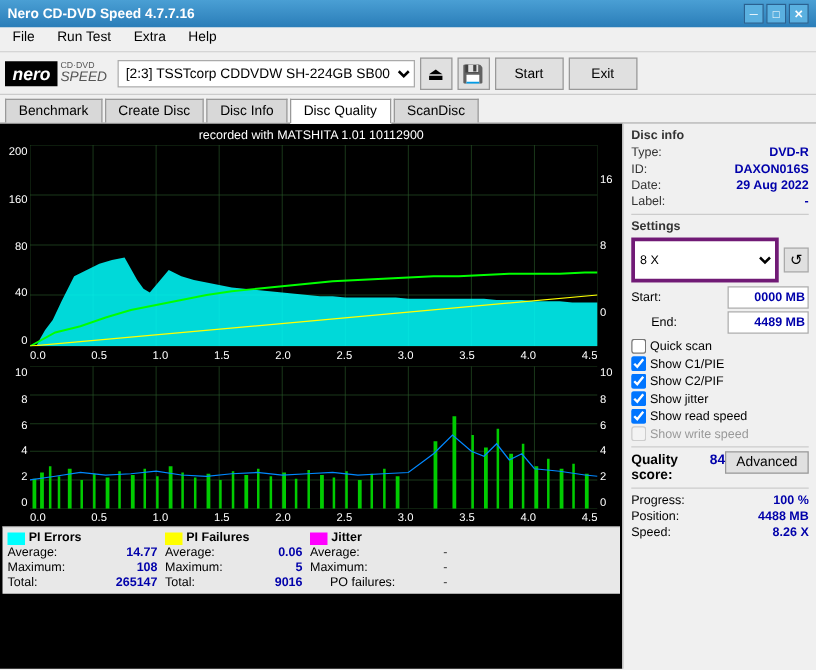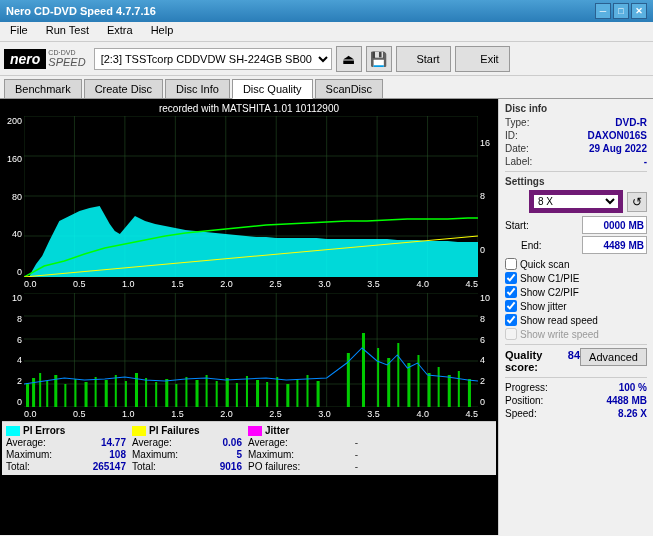--- a/index.html
+++ b/index.html
@@ -76,21 +76,20 @@
       font-size: 14px;
     }
     .toolbar-btn {
       height: 26px;
       background: #e0e0e0;
       border: 1px solid #999;
       padding: 0 10px;
       cursor: pointer;
       font-size: 11px;
       min-width: 55px;
-      text-align: right;
     }
 
     
     .tabs {
       background: #f0f0f0;
       display: flex;
       align-items: flex-end;
       padding: 2px 4px 0;
       border-bottom: 1px solid #999;
     }
@@ -152,26 +151,25 @@
 
     .divider { height: 1px; background: #ccc; margin: 4px 0; }
 
     .settings-row {
       display: flex;
       align-items: center;
       gap: 4px;
       margin-bottom: 3px;
     }
     .speed-select {
-      height: 23px;
-      font-size: 10px;
-      border: 5px solid #701a75;
+      height: 36px;
+      font-size: 10px;
+      border: 3px solid #701a75;
       background: white;
       flex: 1;
-      margin-left: 24px;
     }
     .refresh-btn {
       width: 20px; height: 20px;
       background: #e0e0e0;
       border: 1px solid #aaa;
       font-size: 12px;
       display: flex; align-items: center; justify-content: center;
       cursor: pointer;
     }
 
@@ -469,21 +467,21 @@
           <span>Jitter</span>
         </div>
         <div style="display:flex;justify-content:space-between;font-size:10px;">
           <span>Average:</span>
           <span style="color:#333;">-</span>
         </div>
         <div style="display:flex;justify-content:space-between;font-size:10px;">
           <span>Maximum:</span>
           <span style="color:#333;">-</span>
         </div>
-        <div style="display:flex;justify-content:space-between;font-size:10px;">
+        <div style="display:flex;justify-content:space-between;font-size:10px;margin-left:16px;">
           <span>PO failures:</span>
           <span style="color:#333;">-</span>
         </div>
       </div>
     </div>
   </div>
 
   <div class="right-panel">
 
     <div class="section-title">Disc info</div>

